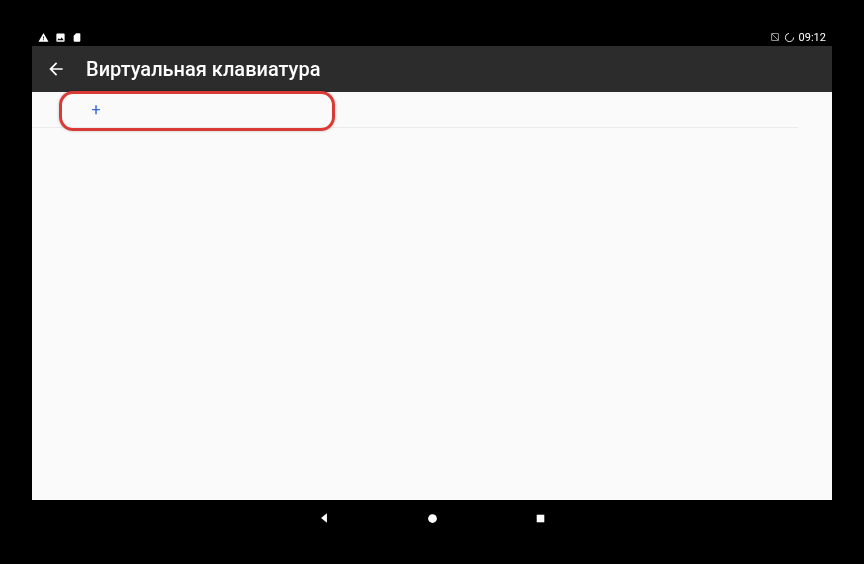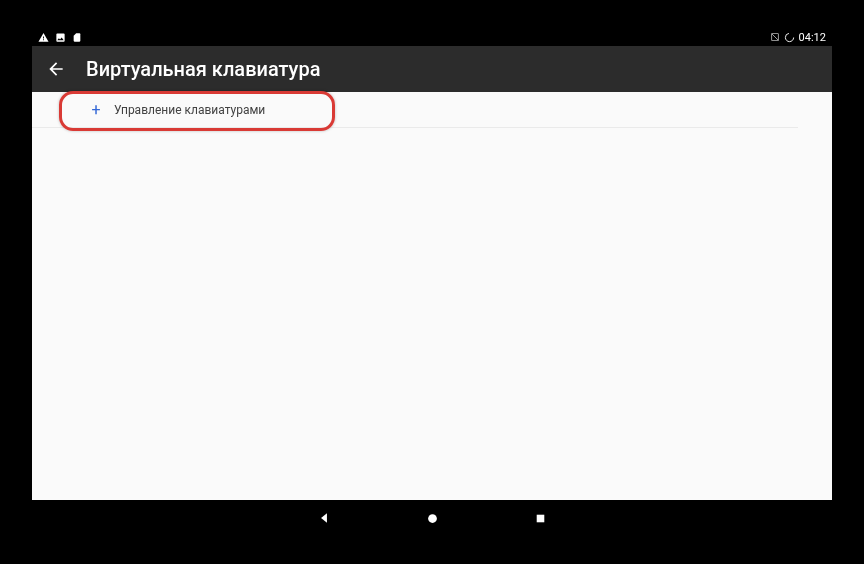--- a/index.html
+++ b/index.html
@@ -120,39 +120,38 @@
           <svg width="10" height="10" viewBox="0 0 24 24" fill="#bbb">
               <path d="M19 5v14H5V5h14m0-2H5a2 2 0 0 0-2 2v14a2 2 0 0 0 2 2h14a2 2 0 0 0 2-2V5a2 2 0 0 0-2-2z"></path>
               <path d="M4 4l16 16" stroke="#bbb" stroke-width="2"></path>
             </svg>
         </span>
         <span class="status-icon">
           <svg width="11" height="11" viewBox="0 0 24 24">
               <circle cx="12" cy="12" r="9" fill="none" stroke="#fff" stroke-width="2" stroke-dasharray="40 20"></circle>
             </svg>
         </span>
-        <span style="font-size:11px;color:#fff;">04:12</span>
+        <span style="font-size:11px;color:#fff;">09:12</span>
       </div>
     </div>
 
     <div class="action-bar">
       <span class="back-btn">
         <svg width="20" height="20" viewBox="0 0 24 24" fill="#fff">
             <path d="M20 11H7.83l5.59-5.59L12 4l-8 8 8 8 1.41-1.41L7.83 13H20v-2z"></path>
           </svg>
       </span>
       <span class="title">Виртуальная клавиатура</span>
     </div>
 
     <div class="content">
       <div class="list-item">
         <span class="plus-wrap">
           <span class="plus-icon">+</span>
         </span>
-        <span class="list-label">Управление клавиатурами</span>
       </div>
     </div>
 
     <div class="highlight"></div>
 
     <div class="nav-bar">
       <span class="nav-btn">
         <svg width="14" height="14" viewBox="0 0 24 24" fill="#fff">
             <path d="M17 4l-10 8 10 8z"></path>
           </svg>

